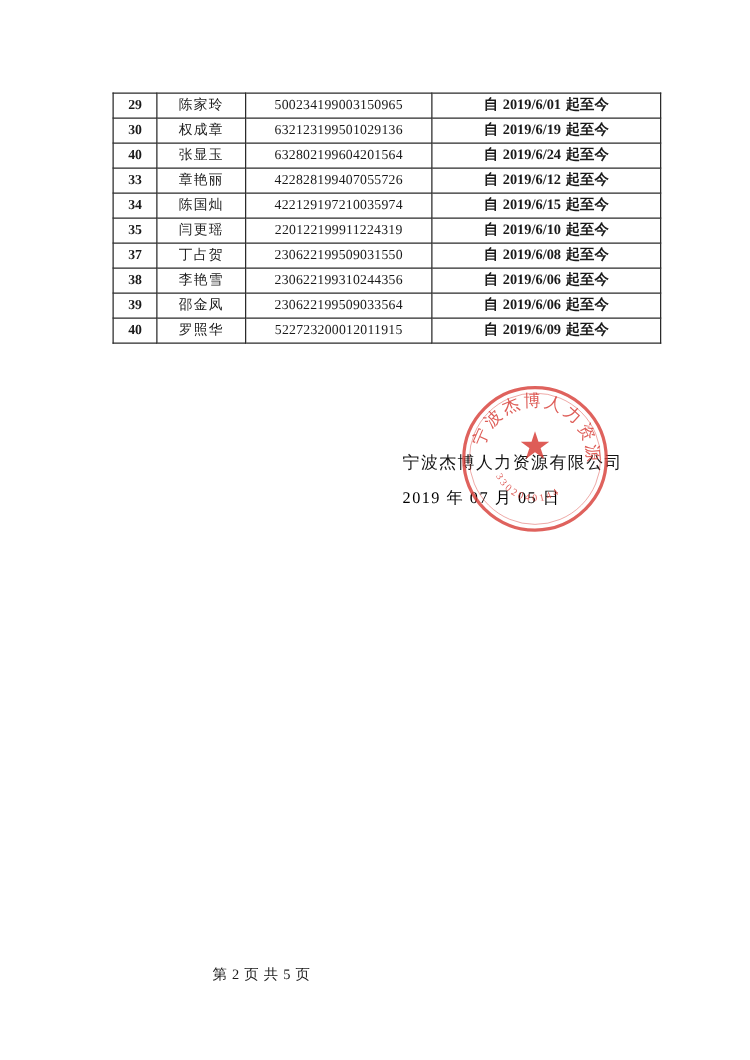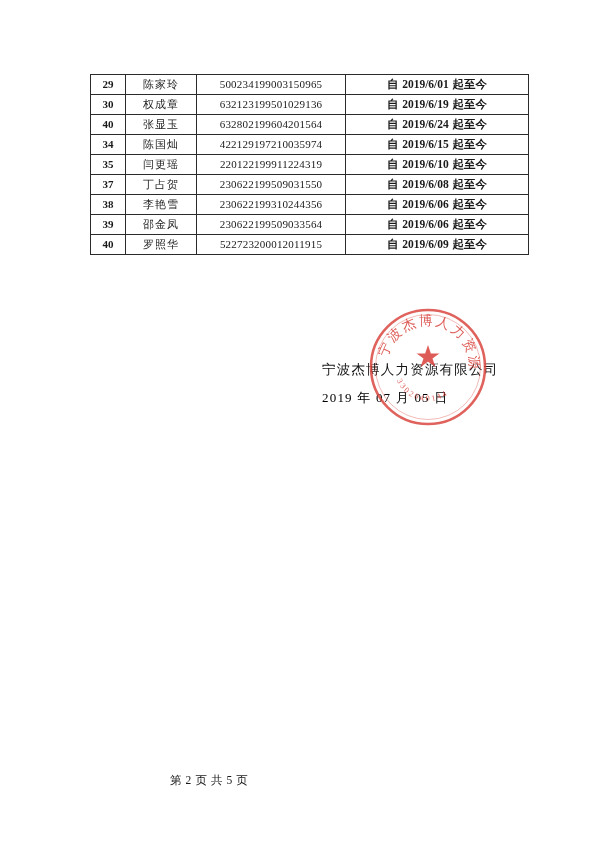--- a/index.html
+++ b/index.html
@@ -159,20 +159,32 @@
         </td>
       </tr>
       <tr>
         <td class="col-index">40</td>
         <td class="col-name">张显玉</td>
         <td class="col-id">632802199604201564</td>
         <td class="col-period">
           <span class="period-inner">
             <span class="cn">自</span>
             <span class="date">2019/6/24</span>
+            <span class="cn">起至今</span>
+          </span>
+        </td>
+      </tr>
+      <tr>
+        <td class="col-index">33</td>
+        <td class="col-name">章艳丽</td>
+        <td class="col-id">422828199407055726</td>
+        <td class="col-period">
+          <span class="period-inner">
+            <span class="cn">自</span>
+            <span class="date">2019/6/12</span>
             <span class="cn">起至今</span>
           </span>
         </td>
       </tr>
       <tr>
         <td class="col-index">34</td>
         <td class="col-name">陈国灿</td>
         <td class="col-id">422129197210035974</td>
         <td class="col-period">
           <span class="period-inner">

